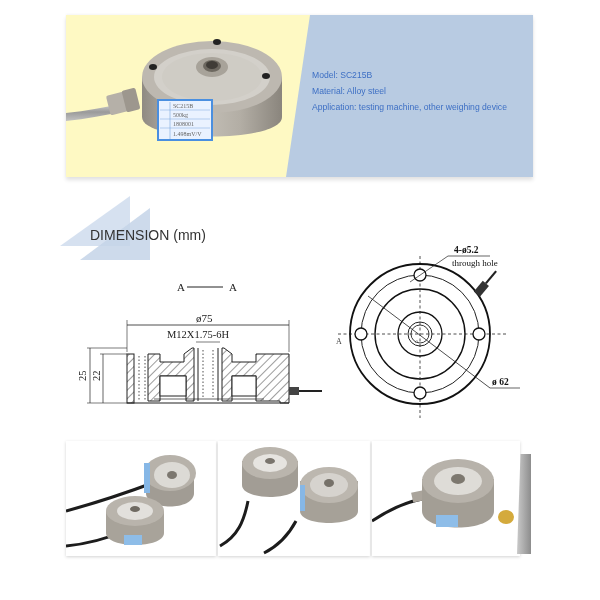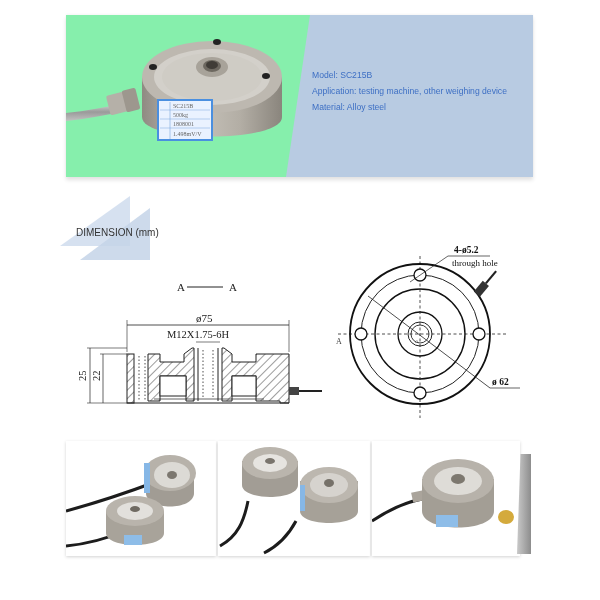--- a/index.html
+++ b/index.html
@@ -2,40 +2,40 @@
 <html><head>
 <meta charset="utf-8">
 <style>
   * { box-sizing: border-box; margin: 0; padding: 0; }
   html, body { width: 600px; height: 600px; background: #ffffff; overflow: hidden; }
   body { position: relative; font-family: "Liberation Sans", sans-serif; }
 
   
   .banner {
     position: absolute; left: 66px; top: 15px; width: 467px; height: 162px;
-    background: #86efac;
+    background: #fef9c3;
     box-shadow: 0 3px 4px rgba(0,0,0,0.12), 0 -1px 2px rgba(0,0,0,0.04);
     overflow: hidden;
   }
   .banner-photo { position: absolute; left: 0; top: 0; width: 240px; height: 162px; }
   .banner-panel {
     position: absolute; left: 220px; top: 0; width: 247px; height: 162px;
     background: #b8cbe2;
     clip-path: polygon(24px 0, 100% 0, 100% 100%, 0 100%);
   }
   .spec-list { position: absolute; left: 246px; top: 52px; }
   .spec-line {
     font-size: 8.6px; color: #3d6fc4; line-height: 16px; white-space: nowrap;
   }
 
   
   .dim-header { position: absolute; left: 60px; top: 196px; width: 160px; height: 68px; }
   .dim-title {
-    position: absolute; left: 16px; top: 31px;
-    font-size: 10px; color: #333333; white-space: nowrap;
+    position: absolute; left: 30px; top: 31px;
+    font-size: 14px; color: #333333; white-space: nowrap;
   }
 
   
   .drawing-side { position: absolute; left: 60px; top: 270px; width: 270px; height: 150px; }
   .drawing-top  { position: absolute; left: 330px; top: 230px; width: 200px; height: 190px; }
   svg text { font-family: "Liberation Serif", serif; }
 
   
   .gallery { position: absolute; left: 66px; top: 441px; width: 470px; height: 115px; }
   .gallery-frame {
@@ -99,22 +99,22 @@
         <text x="107" y="93" font-size="6" fill="#666">SC215B</text>
         <text x="107" y="102" font-size="6" fill="#666">500kg</text>
         <text x="107" y="111" font-size="6" fill="#666">1808001</text>
         <text x="107" y="121" font-size="6" fill="#666">1.498mV/V</text>
       </g>
     </svg>
   </div>
   <div class="banner-panel"></div>
   <div class="spec-list">
     <div class="spec-line">Model: SC215B</div>
+    <div class="spec-line">Material: Alloy steel</div>
     <div class="spec-line">Application: testing machine, other weighing device</div>
-    <div class="spec-line">Material: Alloy steel</div>
   </div>
 </div>
 
 <div class="dim-header">
   <svg width="160" height="68" viewBox="0 0 160 68">
     <polygon points="70,0 70,50 0,50" fill="#cfdced" opacity="0.85"></polygon>
     <polygon points="90,12 90,64 20,64" fill="#c4d4e8" opacity="0.85"></polygon>
   </svg>
   <div class="dim-title">DIMENSION (mm)</div>
 </div>

